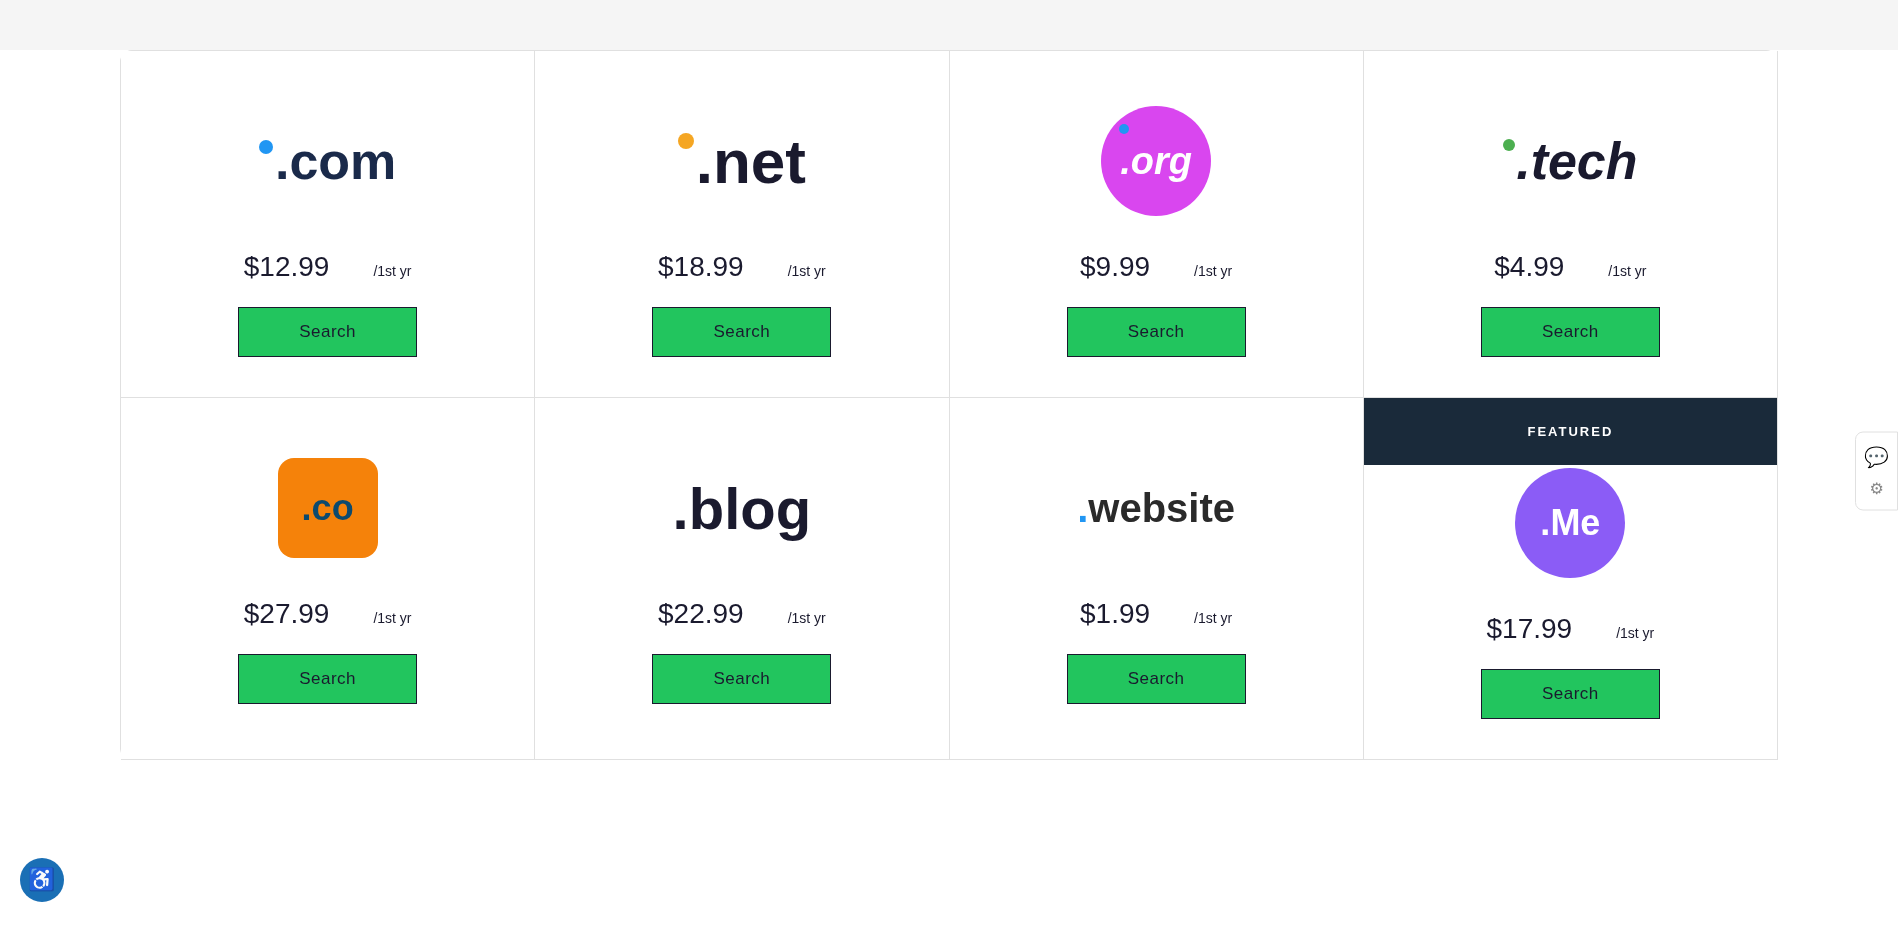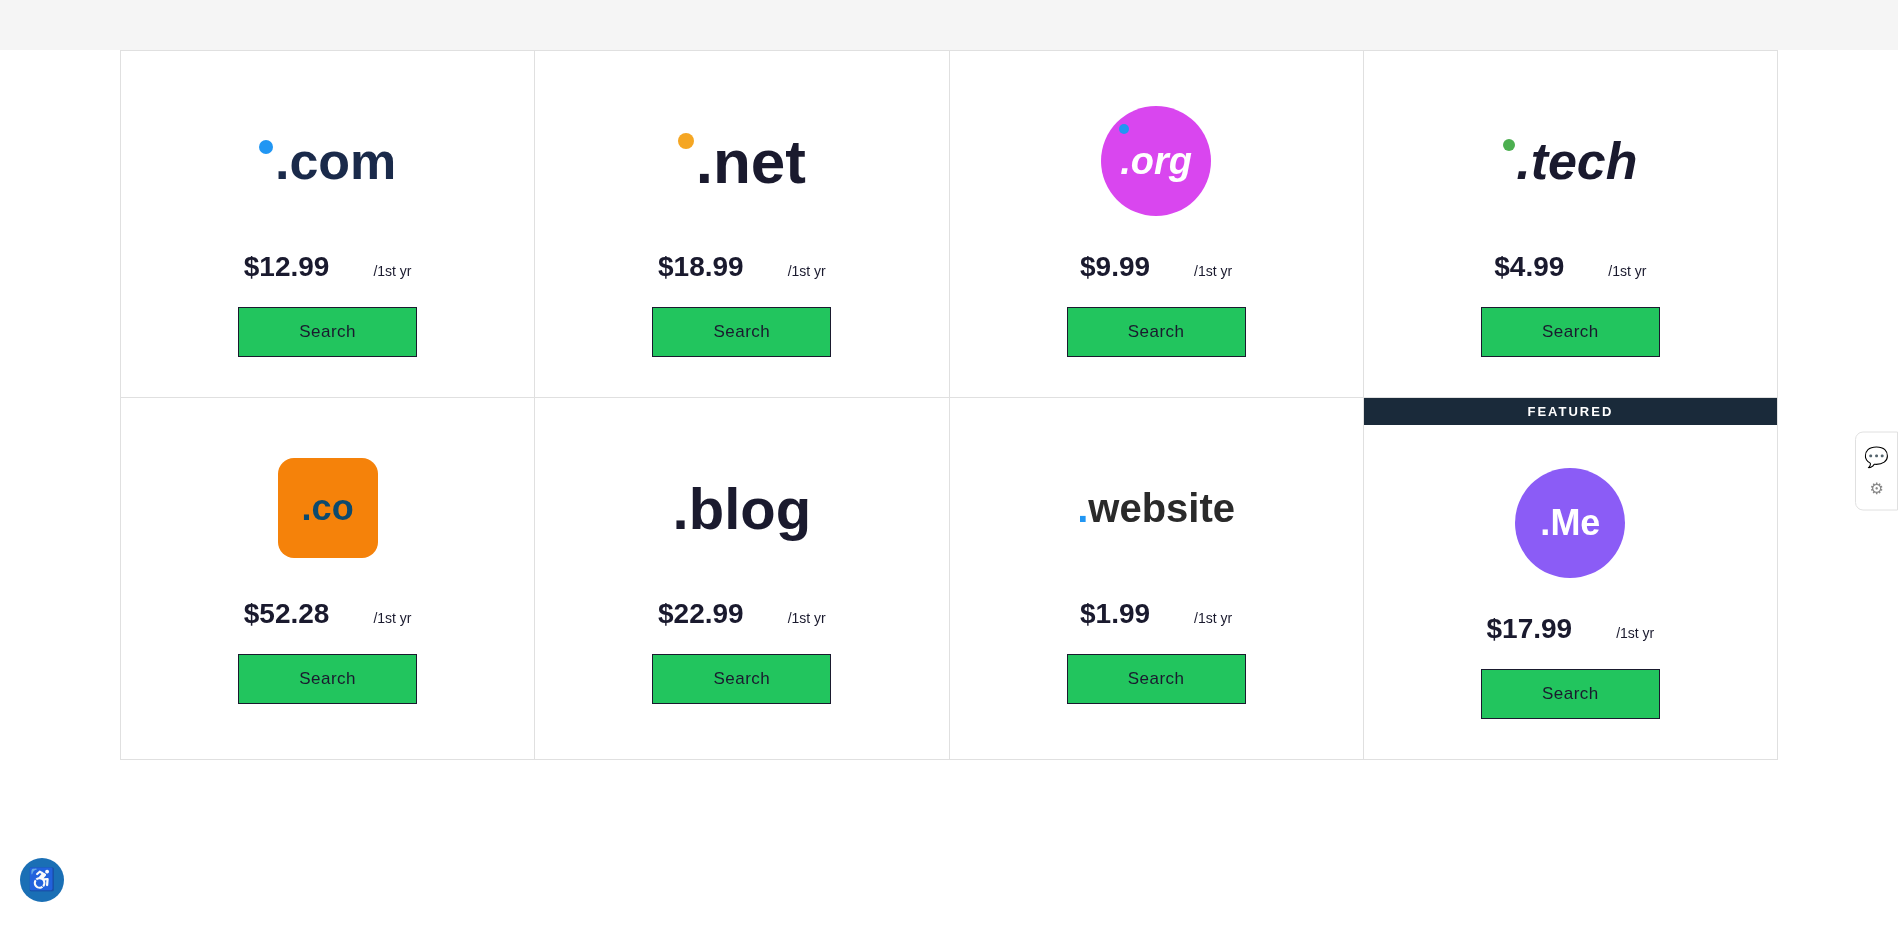--- a/index.html
+++ b/index.html
@@ -17,20 +17,21 @@
       min-height: 942px;
       position: relative;
     }
 
     .domain-grid {
       display: grid;
       grid-template-columns: repeat(4, 1fr);
       border-left: 1px solid #e0e0e0;
       border-top: 1px solid #e0e0e0;
       margin: 50px 120px 0 120px;
+      border-radius: 12px;
     }
 
     .domain-card {
       border-right: 1px solid #e0e0e0;
       border-bottom: 1px solid #e0e0e0;
       display: flex;
       flex-direction: column;
       align-items: center;
       padding: 40px 20px 40px 20px;
       background: #fff;
@@ -41,21 +42,21 @@
       position: absolute;
       top: 0;
       left: 0;
       right: 0;
       background: #1a2a3a;
       color: #fff;
       text-align: center;
       font-size: 13px;
       font-weight: 700;
       letter-spacing: 2px;
-      padding: 6px 0;
+      padding: 26px 0;
     }
 
     .logo-area {
       height: 140px;
       display: flex;
       align-items: center;
       justify-content: center;
       margin-bottom: 20px;
     }
 
@@ -193,21 +194,21 @@
     .me-dot {
       color: #fff;
     }
 
     .price-area {
       margin-bottom: 24px;
       text-align: center;
     }
     .price-main {
       font-size: 28px;
-      font-weight: 700;
+      font-weight: 400;
       color: #1a1a2e;
     }
     .price-period {
       font-size: 14px;
       font-weight: 400;
       color: #1a1a2e;
       margin-left: 44px;
     }
 
     .search-btn {
@@ -330,21 +331,21 @@
       <button class="search-btn">Search</button>
     </div>
 
     <div class="domain-card">
       <div class="logo-area">
         <div class="co-square">
           <span class="co-text">.co</span>
         </div>
       </div>
       <div class="price-area">
-        <span class="price-main">$52.28</span><span class="price-period">/1st yr</span>
+        <span class="price-main">$27.99</span><span class="price-period">/1st yr</span>
       </div>
       <button class="search-btn">Search</button>
     </div>
 
     <div class="domain-card">
       <div class="logo-area">
         <div class="blog-logo">.blog</div>
       </div>
       <div class="price-area">
         <span class="price-main">$22.99</span><span class="price-period">/1st yr</span>

